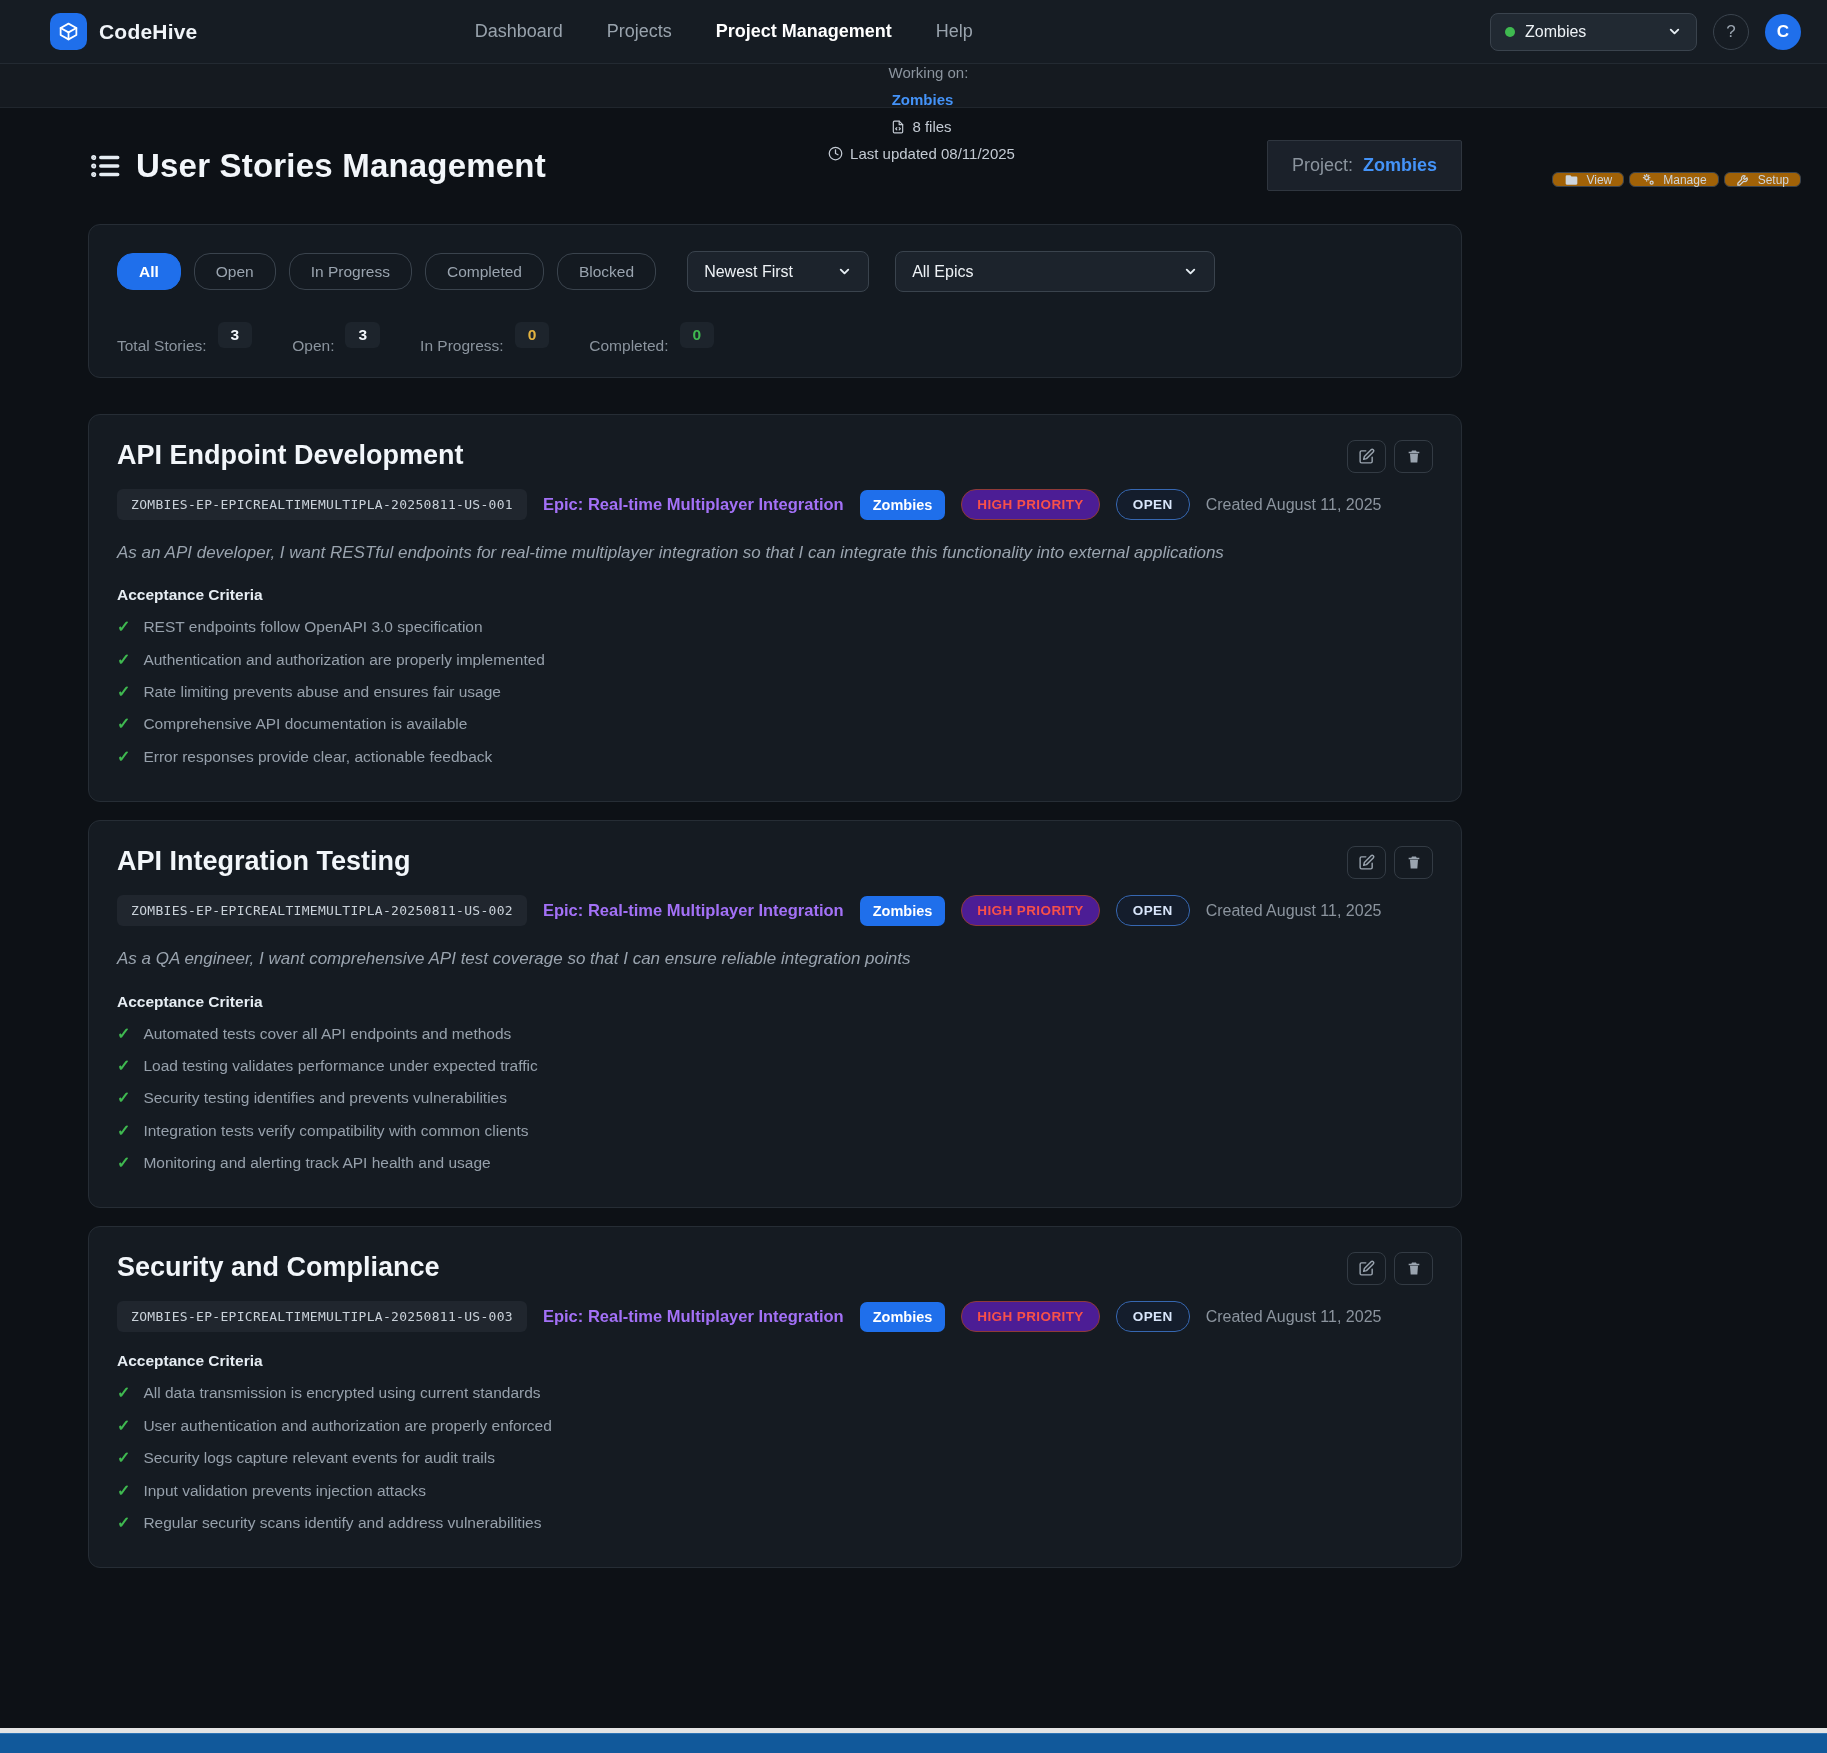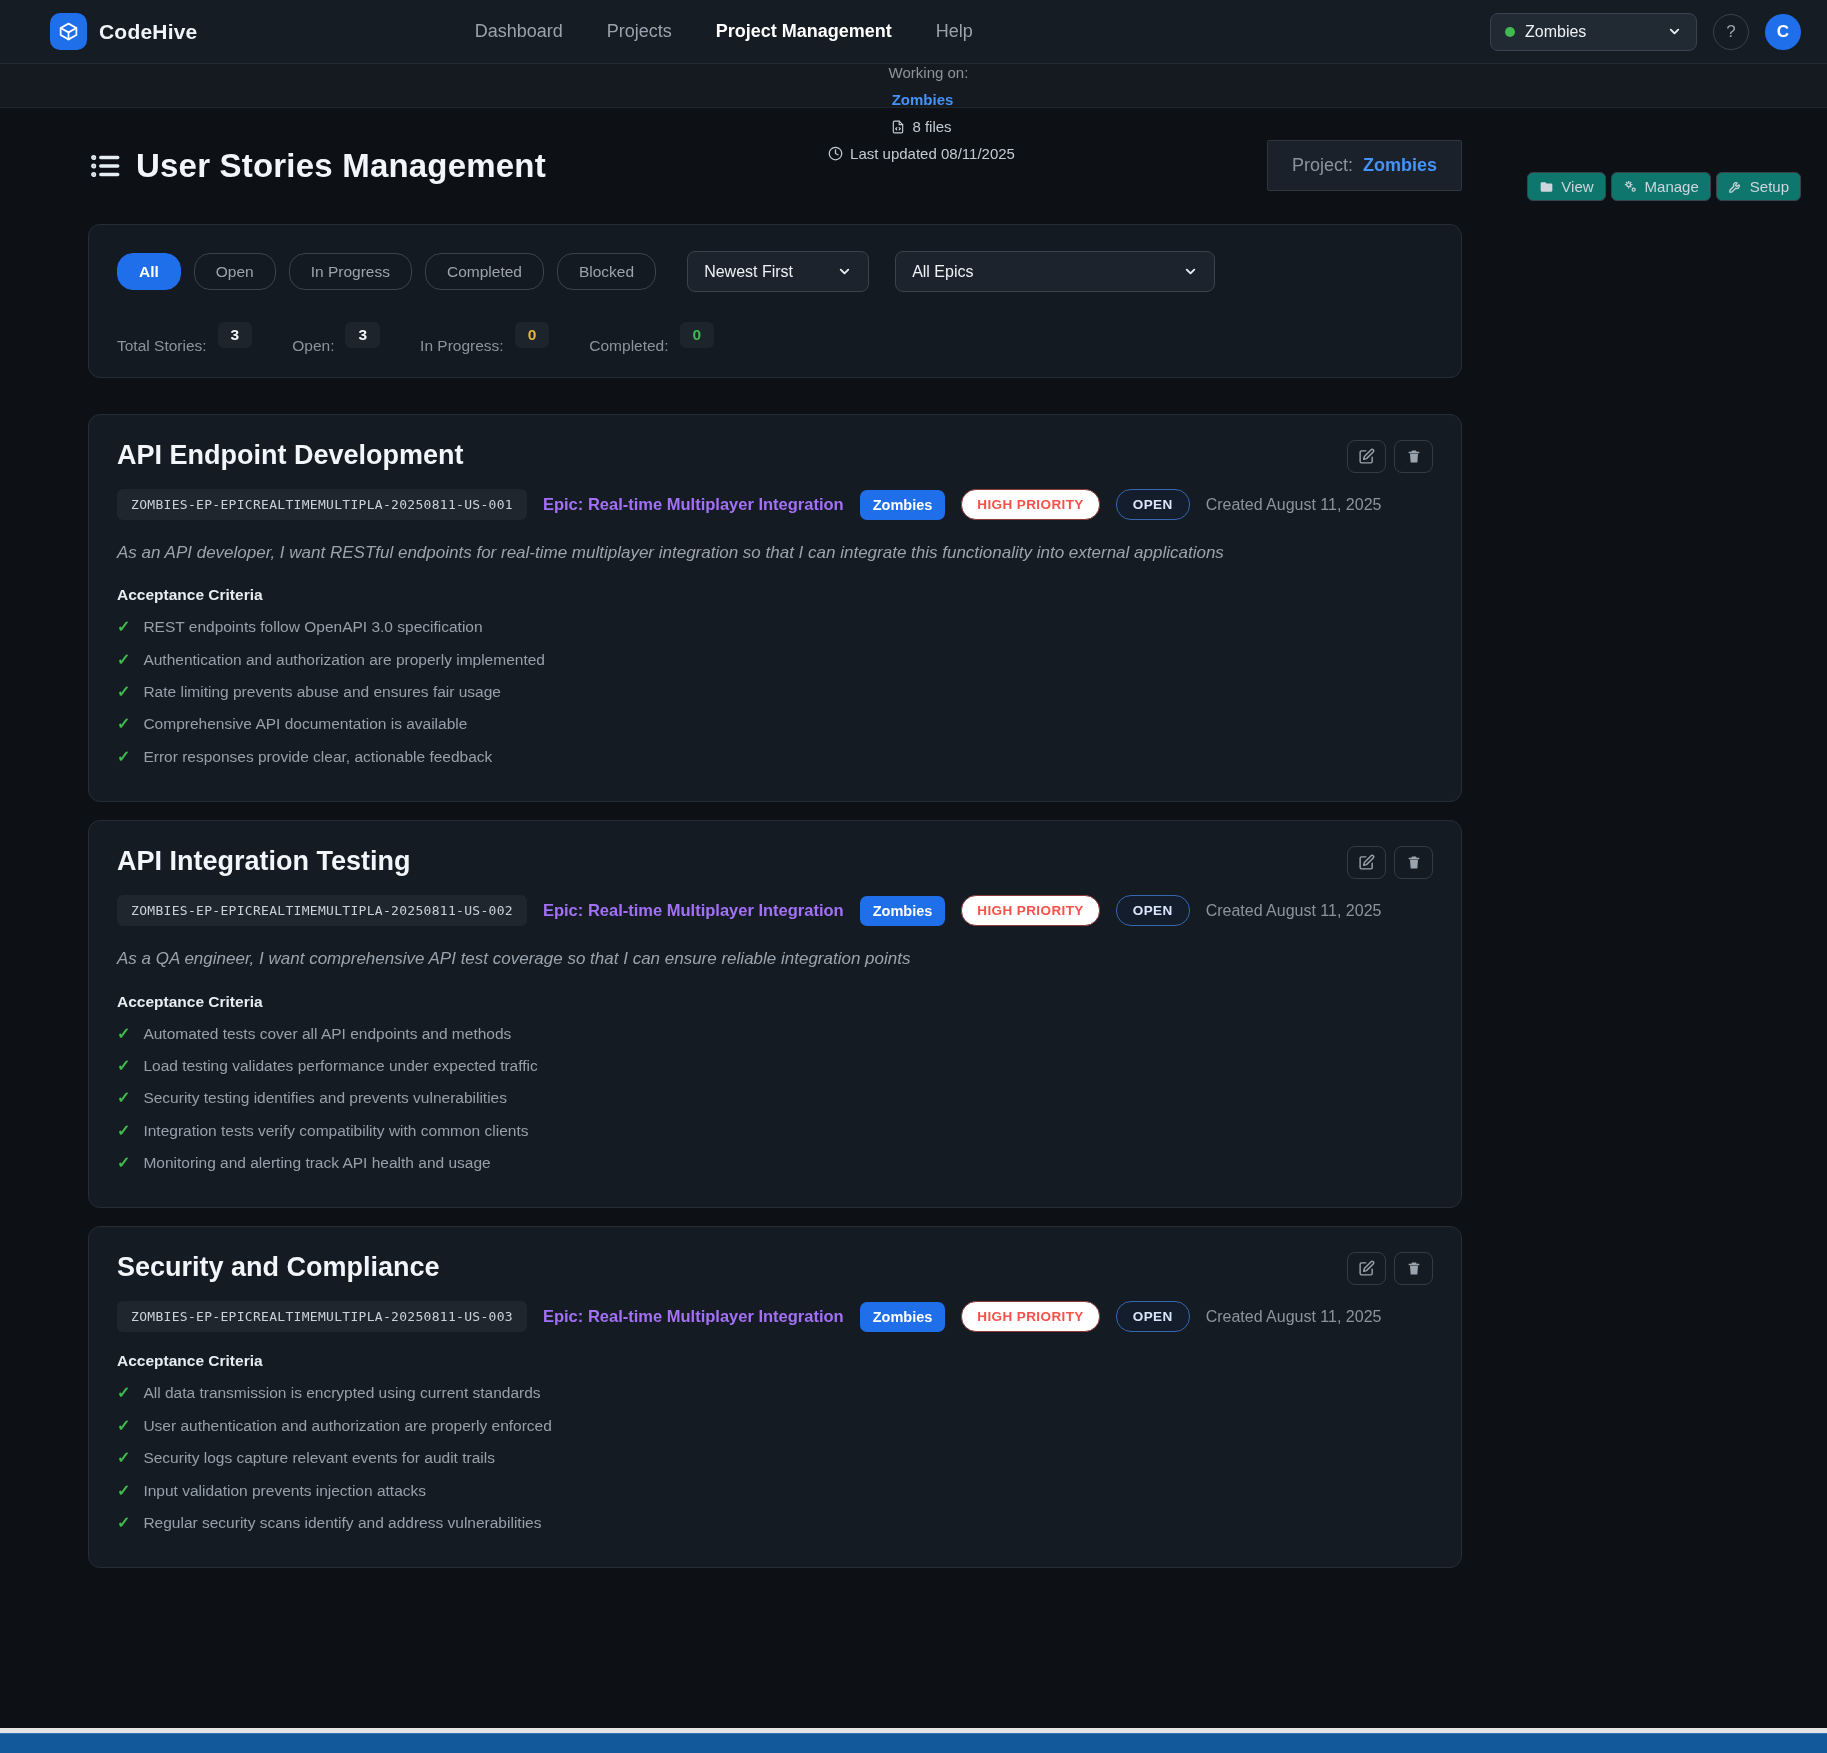--- a/index.html
+++ b/index.html
@@ -48,22 +48,22 @@
   
   .subheader {
     height:44px; background:#151a20; border-bottom:1px solid #20262d;
     display:flex; align-items:center; padding:0 26px 0 56px; gap:10px;flex-direction:column;
   }
   .sub-label { color:#8b949e; font-size:15px; }
   .sub-project { color:#4493f8; font-size:15px; font-weight:bold; margin-right:12px; cursor:pointer; }
   .sub-meta { display:flex; align-items:center; gap:7px; color:#c3cad3; font-size:15px; margin-right:14px; }
   .sub-actions { margin-left:auto; display:flex; gap:5px; }
   .sub-btn {
-    height:29px; background:#0f766e; border:1px solid #3a434d; border-radius:6px;
-    color:#cdd5dd; font-size:15px; display:flex; align-items:center; gap:7px;
+    height:15px; background:#a16207; border:1px solid #3a434d; border-radius:6px;
+    color:#cdd5dd; font-size:12px; display:flex; align-items:center; gap:7px;
     padding:0 11px; cursor:pointer; font-family:"Liberation Sans", sans-serif;
   }
 
   
   .main { width:1374px; margin-left:88px; padding-top:32px; }
 
   .page-head { display:flex; align-items:center; justify-content:space-between; }
   .page-title-wrap { display:flex; align-items:center; gap:14px; }
   .page-title { font-size:33px; font-weight:bold; color:#f2f6fa; letter-spacing:.2px; }
   .project-chip {
@@ -120,21 +120,21 @@
     background:#20262e; border-radius:6px; padding:8px 14px;
     font-family:"DejaVu Sans Mono", "Liberation Mono", monospace;
     font-size:13px; color:#c9d1d9; letter-spacing:.3px;
   }
   .epic-link { color:#a371f7; font-size:16.5px; font-weight:bold; cursor:pointer; }
   .badge-project {
     background:#1f6feb; color:#fff; font-size:14.5px; font-weight:bold;
     border-radius:7px; padding:7px 13px; cursor:pointer;
   }
   .badge-priority {
-    color:#f85149; border:1px solid #8e3a38; background:#ffffff;
+    color:#f85149; border:1px solid #8e3a38; background:#4c1d95;
     font-size:13.5px; font-weight:bold; letter-spacing:.4px;
     border-radius:15px; padding:7px 15px;
   }
   .badge-status {
     color:#d9e6fb; border:1px solid #3667b1; background:#141d2c;
     font-size:13.5px; font-weight:bold; letter-spacing:.4px;
     border-radius:15px; padding:7px 16px;
   }
   .created { color:#8b949e; font-size:16px; }
   .story-text {

